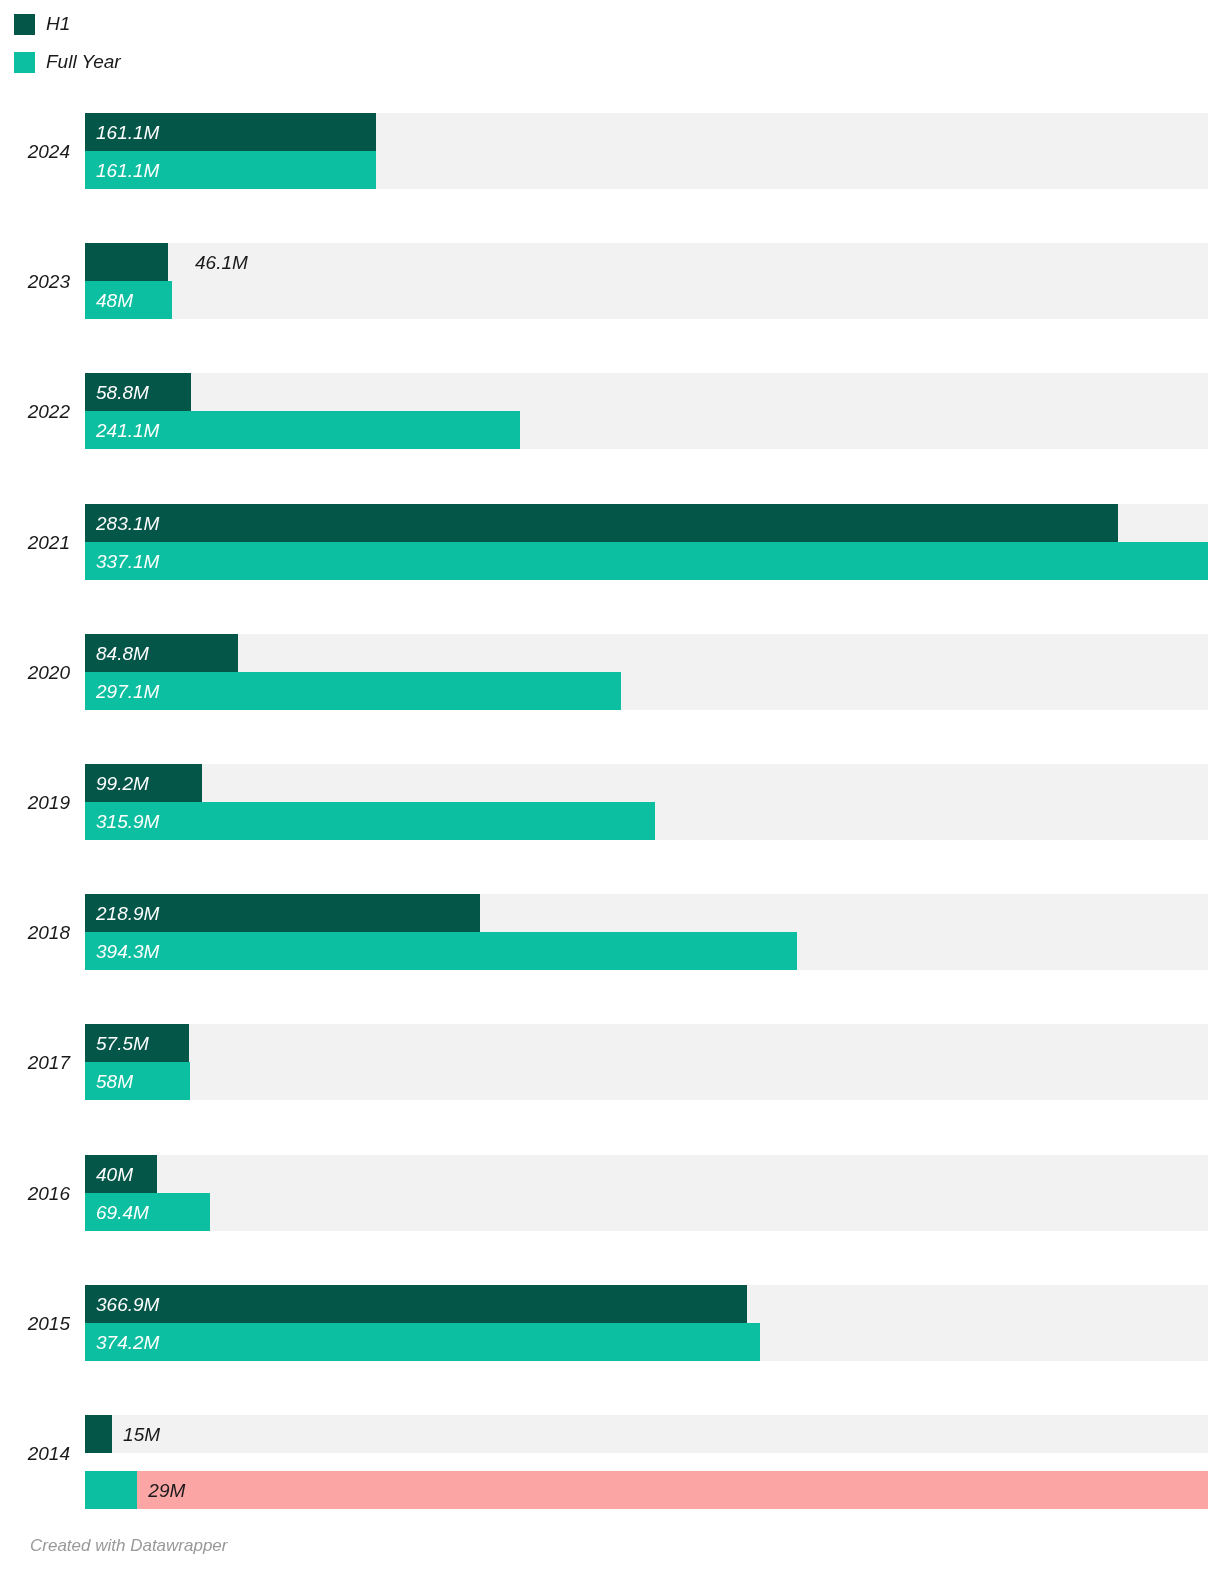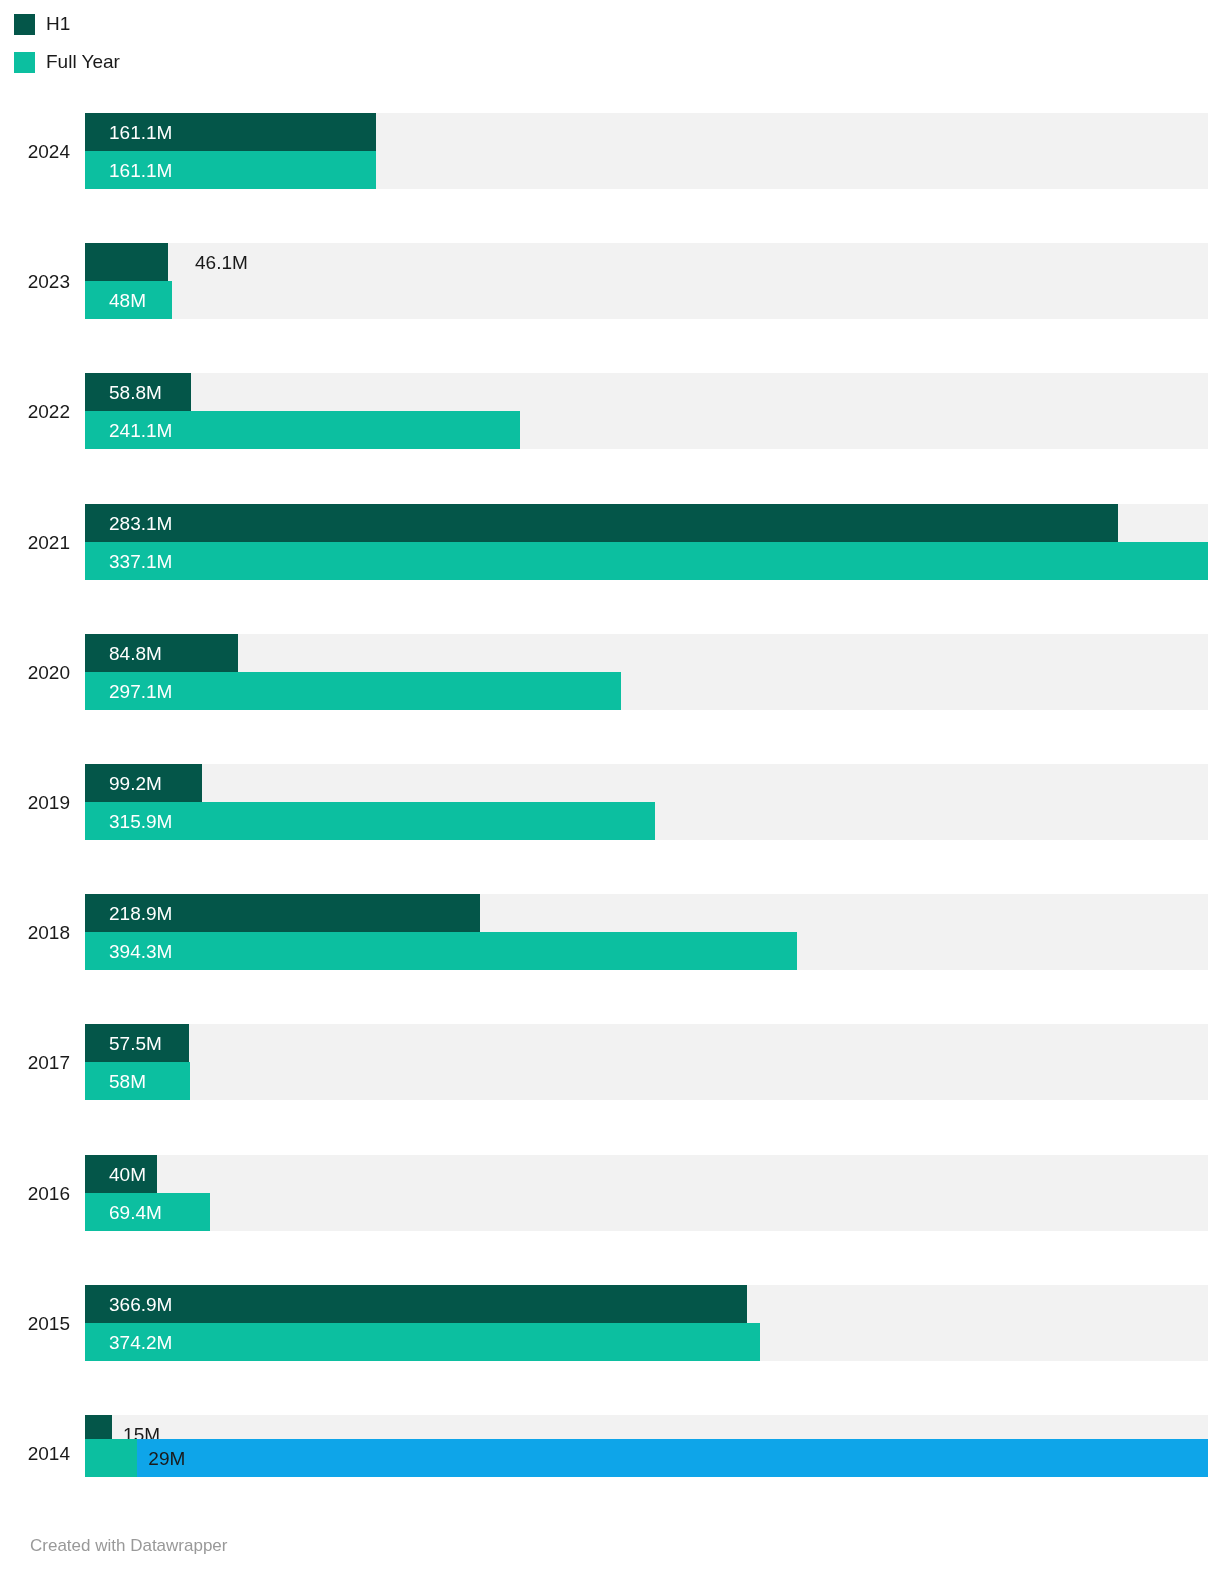--- a/index.html
+++ b/index.html
@@ -9,20 +9,21 @@
     background: #ffffff;
     font-family: "Liberation Sans", sans-serif;
     -webkit-font-smoothing: antialiased;
   }
 
   .chart-root {
     position: relative;
     width: 1220px;
     height: 1570px;
     overflow: hidden;
+    font-style: italic;
   }
 
   
   .legend {
     position: absolute;
     left: 14px;
     top: 13px;
     width: 400px;
   }
   .legend-item {
@@ -88,21 +89,21 @@
 
   .bar-value {
     position: absolute;
     top: 50%;
     transform: translateY(-50%);
     font-size: 19px;
     line-height: 1;
     white-space: nowrap;
   }
   .bar-value.inside {
-    left: 24px;
+    left: 11px;
     color: #ffffff;
   }
   .bar-value.outside {
     color: #1a1a1a;
   }
 
   
   .footer {
     position: absolute;
     left: 30px;
@@ -237,21 +238,21 @@
           <div class="bar fy" style="width: 675.388px; background: rgb(12, 191, 160);"></div>
           <span class="bar-value inside">374.2M</span>
         </div>
       </div>
       <div class="row" style="top: 1415px; height: 76px;">
         <div class="row-label" style="top: 29px;">2014</div>
         <div class="track" style="top: 0px; height: 38px; background: rgb(242, 242, 242);">
           <div class="bar h1" style="width: 27.0733px; background: rgb(4, 86, 73);"></div>
           <span class="bar-value outside" style="left: 38.0733px; text-align: center;">15M</span>
         </div>
-        <div class="track" style="top: 24px; height: 38px; background: #0ea5e9;">
+        <div class="track" style="top: 56px; height: 38px; background: #fca5a5;">
           <div class="bar fy" style="width: 52.3417px; background: rgb(12, 191, 160);"></div>
           <span class="bar-value outside" style="left: 63.3417px;">29M</span>
         </div>
       </div>
     </div>
 
   <div class="footer">Created with Datawrapper</div>
 
 </div>
 

